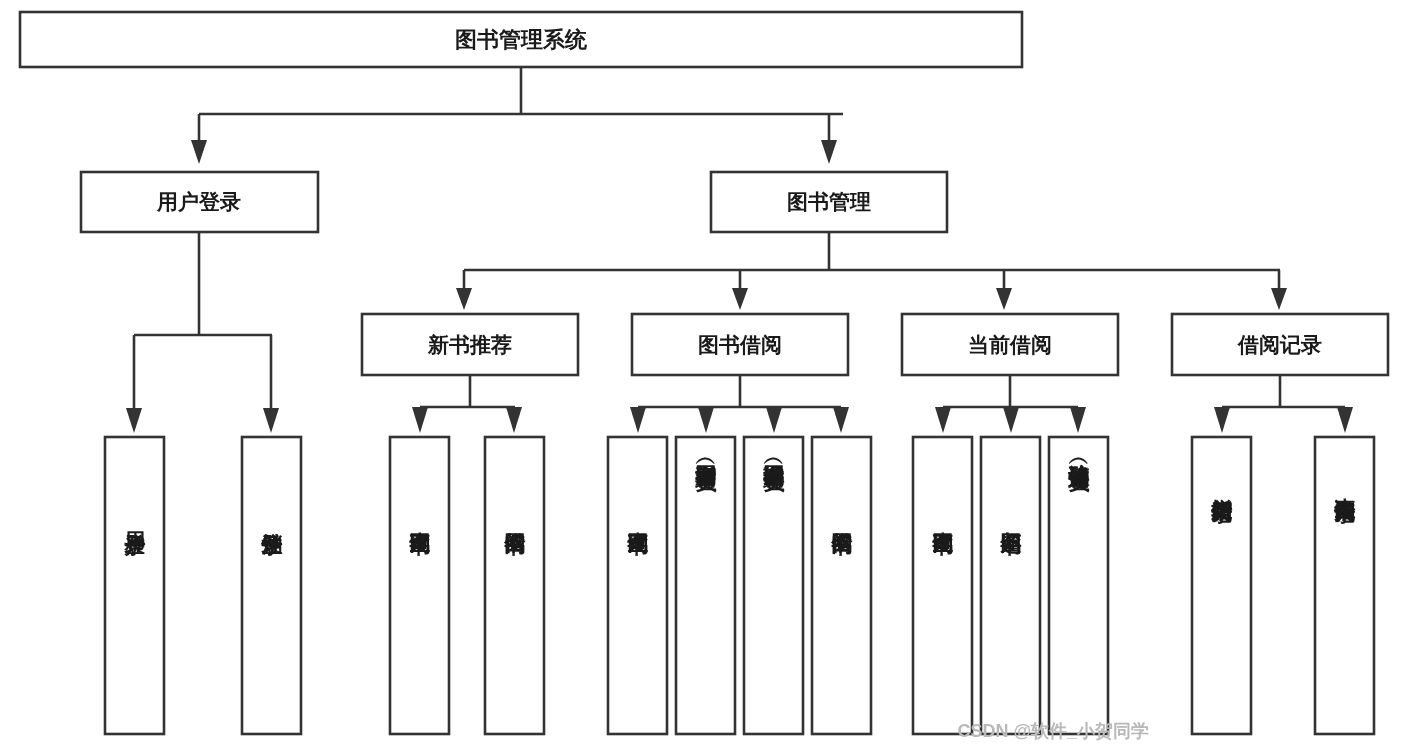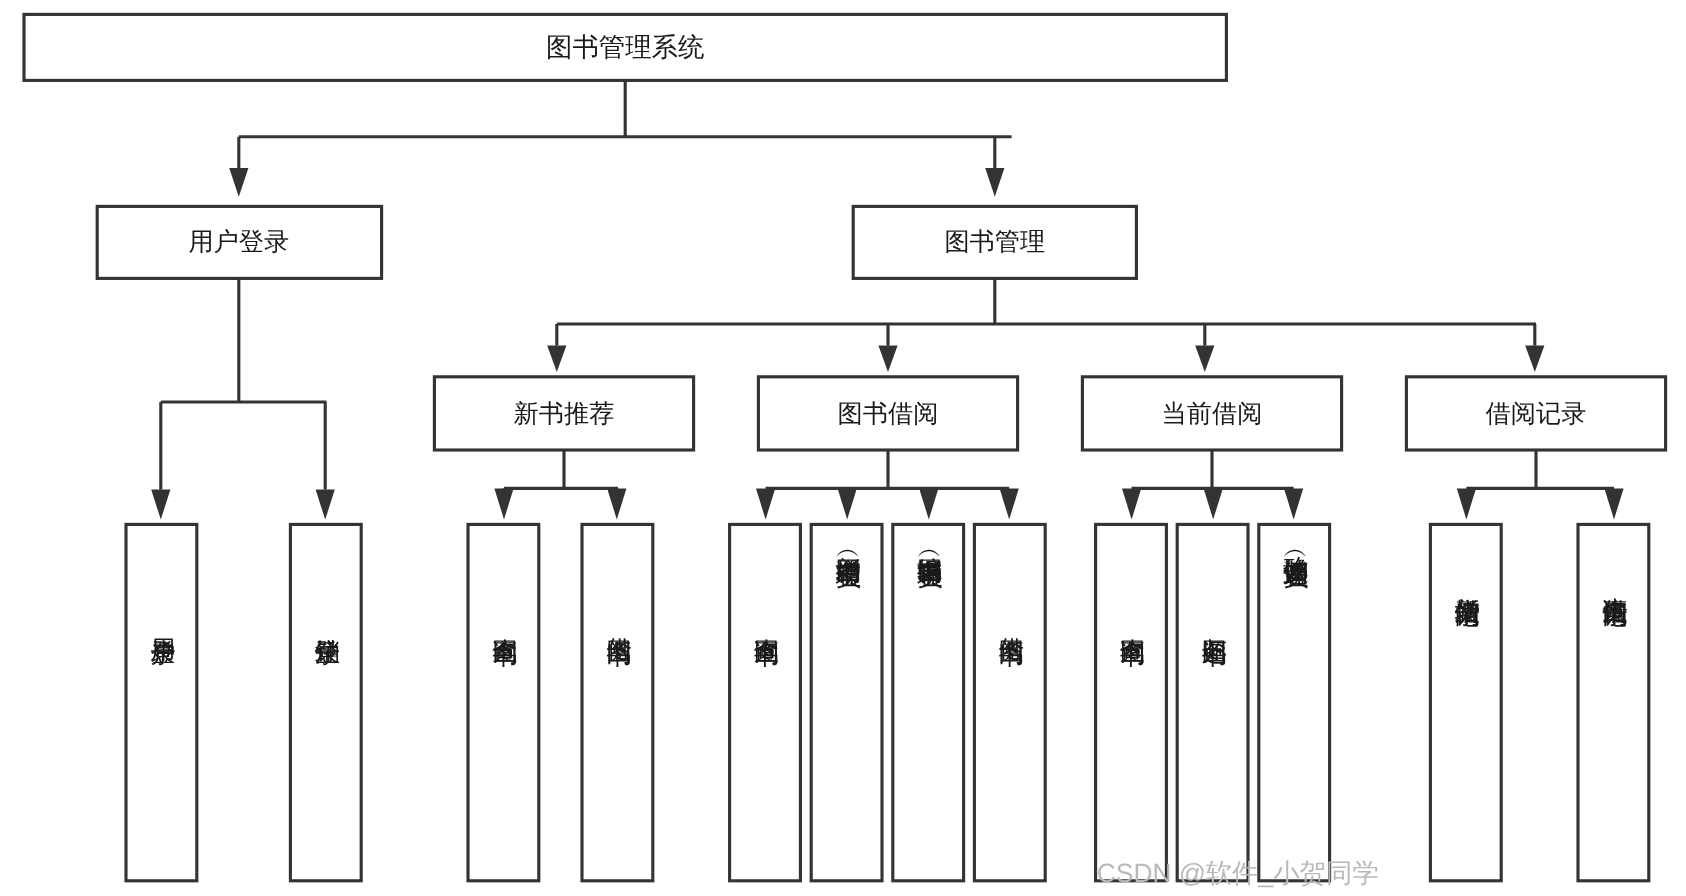--- a/index.html
+++ b/index.html
@@ -11,20 +11,21 @@
     width: 1405px;
     height: 747px;
     font-family: "Liberation Sans", "DejaVu Sans", sans-serif;
     overflow: hidden;
   }
   #diagram-root {
     position: relative;
     width: 1157px;
     height: 747px;
     background: #ffffff;
+    font-weight: bold;
   }
   svg.diagram-canvas {
     position: absolute;
     top: 0;
     left: 0;
     width: 1405px;
     height: 747px;
     display: block;
   }
   .node-box {
@@ -71,21 +72,21 @@
     line-height: 1.18;
     color: #1a1a1a;
     letter-spacing: 1px;
     white-space: nowrap;
   }
   .watermark {
     position: absolute;
     right: 8px;
     bottom: 4px;
     font-family: "Liberation Sans", "DejaVu Sans", sans-serif;
-    font-size: 22px;
+    font-size: 18px;
     color: #b9b9b9;
     white-space: nowrap;
     pointer-events: none;
     margin-left: 44px;
   }
 </style>
 </head>
 <body>
 
 <div id="diagram-root">

